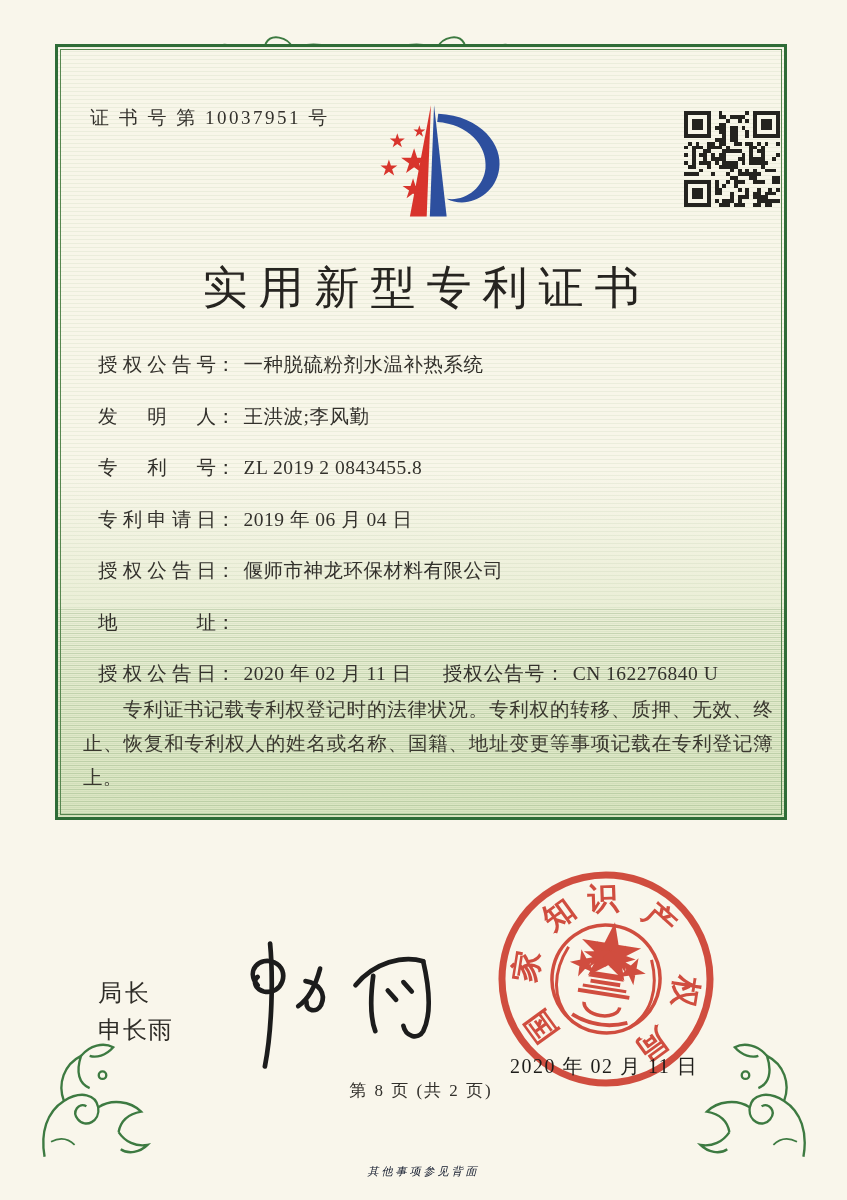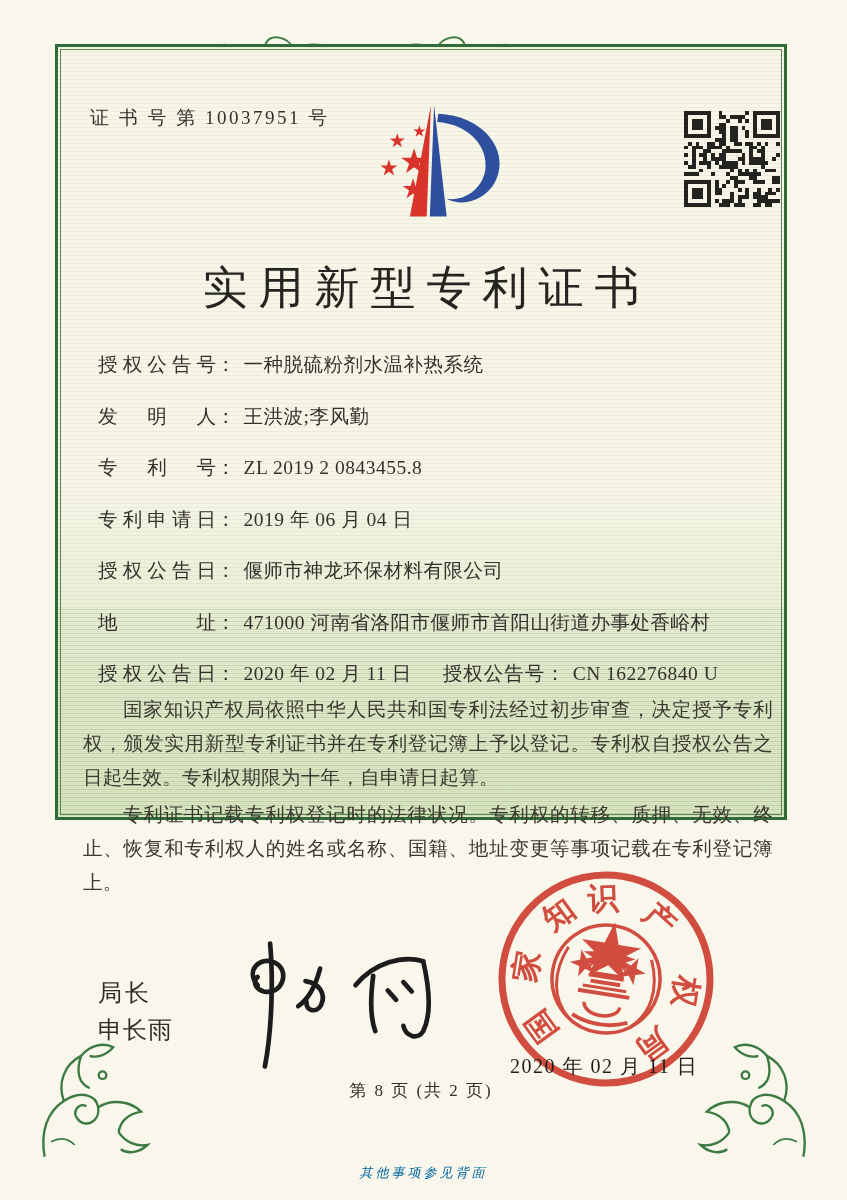--- a/index.html
+++ b/index.html
@@ -48,21 +48,21 @@
   .fpair{display:flex;align-items:flex-end;}
   .fpair.second{margin-left:31px;}
   .body-text{left:25px;top:646px;width:690px;font-size:19.5px;line-height:34px;color:#3a382f;}
   .body-text p{margin:0 0 3px 0;text-indent:2.05em;text-align:justify;letter-spacing:0.3px;}
   .commissioner{left:40px;top:930px;font-size:24px;color:#2f2d28;letter-spacing:3px;}
   .commissioner .line2{margin-top:5px;letter-spacing:1px;}
   .sig{left:160px;top:882px;width:250px;height:150px;}
   .seal{left:432px;top:816px;width:232px;height:232px;mix-blend-mode:multiply;}
   .seal-date{left:452px;top:1006px;font-size:20px;letter-spacing:1.5px;color:#1e1d1a;}
   .page-info{left:0;top:1032px;width:100%;text-align:center;font-size:17px;letter-spacing:2px;color:#33312c;}
-  .back-note{position:absolute;left:0;top:1164px;width:100%;text-align:center;font-size:13px;letter-spacing:3px;color:#0369a1;font-style:italic;}
+  .back-note{position:absolute;left:0;top:1164px;width:100%;text-align:center;font-size:11px;letter-spacing:3px;color:#0f172a;font-style:italic;}
   .ornament{pointer-events:none;}
   .top-flourish{left:85px;top:28px;width:560px;height:70px;}
   .corner-bl{left:30px;top:1038px;width:118px;height:118px;}
   .corner-br{left:699px;top:1038px;width:118px;height:118px;transform:scaleX(-1);}
 </style>
 </head>
 <body>
 
 <div class="page">
 
@@ -341,38 +341,36 @@
           <span class="fvalue">2019 年 06 月 04 日</span>
       </div>
       <div class="frow">
         <span class="flabel">授权公告日</span>
           <span class="fcolon">：</span>
           <span class="fvalue">偃师市神龙环保材料有限公司</span>
       </div>
       <div class="frow">
         <span class="flabel">地址</span>
           <span class="fcolon">：</span>
-          <span class="fvalue">471000 河南省洛阳市偃师市首阳山街道办事处香峪村</span>
       </div>
       <div class="frow">
         <span class="fpair">
           <span class="flabel">授权公告日</span>
             <span class="fcolon">：</span>
             <span class="fvalue">2020 年 02 月 11 日</span>
         </span>
         <span class="fpair second">
           <span class="flabel auto">授权公告号</span>
             <span class="fcolon">：</span>
             <span class="fvalue">CN 162276840 U</span>
         </span>
       </div>
     </div>
 
     <div class="abs body-text">
-      <p>国家知识产权局依照中华人民共和国专利法经过初步审查，决定授予专利权，颁发实用新型专利证书并在专利登记簿上予以登记。专利权自授权公告之日起生效。专利权期限为十年，自申请日起算。</p>
       <p>专利证书记载专利权登记时的法律状况。专利权的转移、质押、无效、终止、恢复和专利权人的姓名或名称、国籍、地址变更等事项记载在专利登记簿上。</p>
     </div>
 
     <div class="abs commissioner">
       <div>局长</div>
       <div class="line2">申长雨</div>
     </div>
 
     <svg class="abs sig" viewBox="0 0 240 140" fill="none" stroke="#1c1c1c" stroke-width="4.5" stroke-linecap="round">
       <path d="M38,52 C26,38 40,24 54,30 C70,37 62,62 44,58 C36,56 33,48 38,44"></path>

